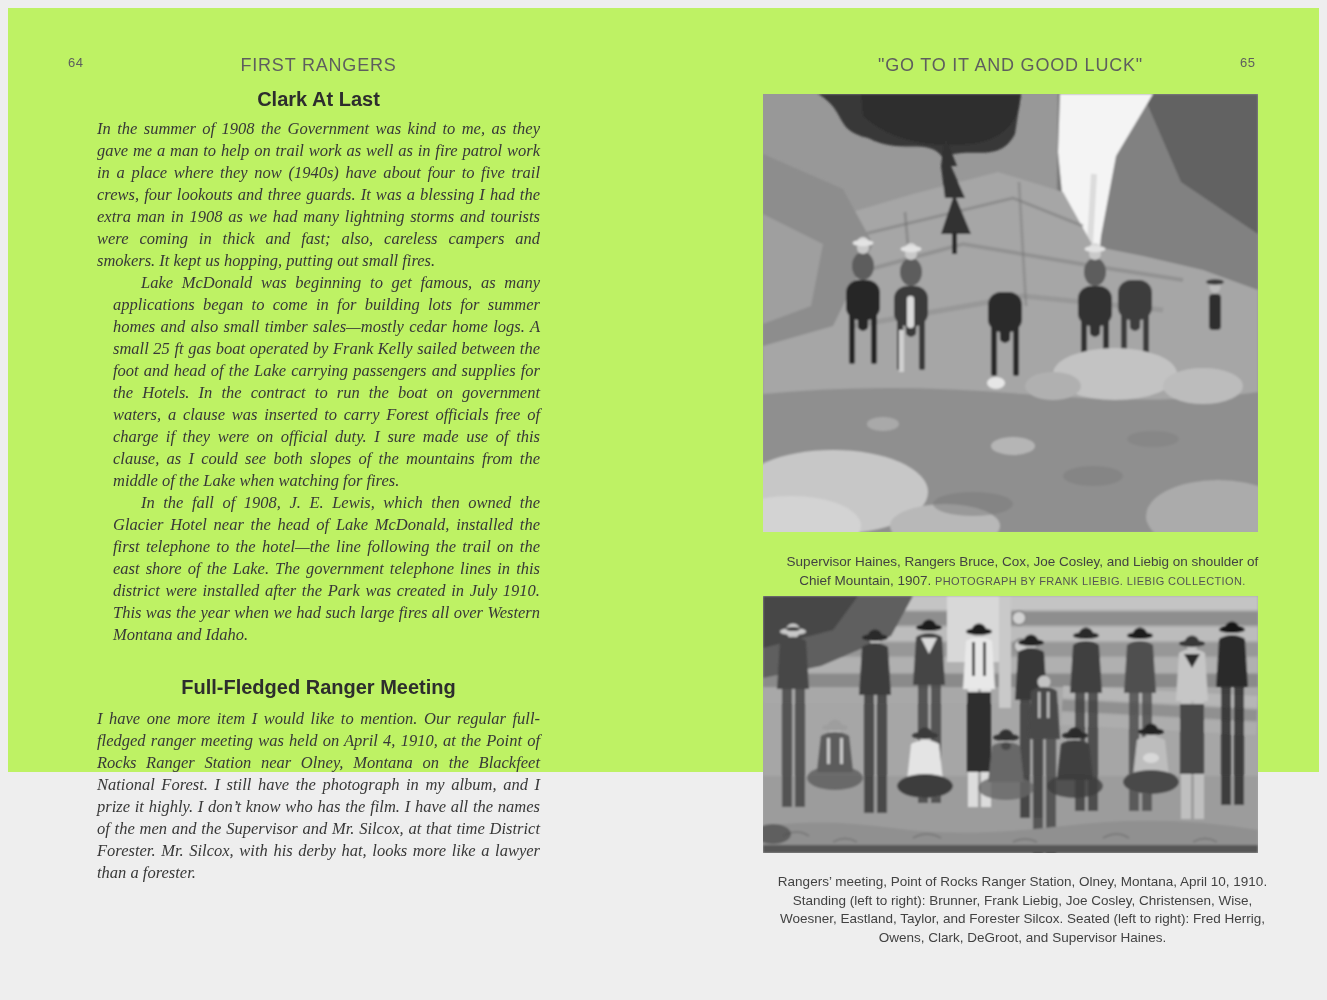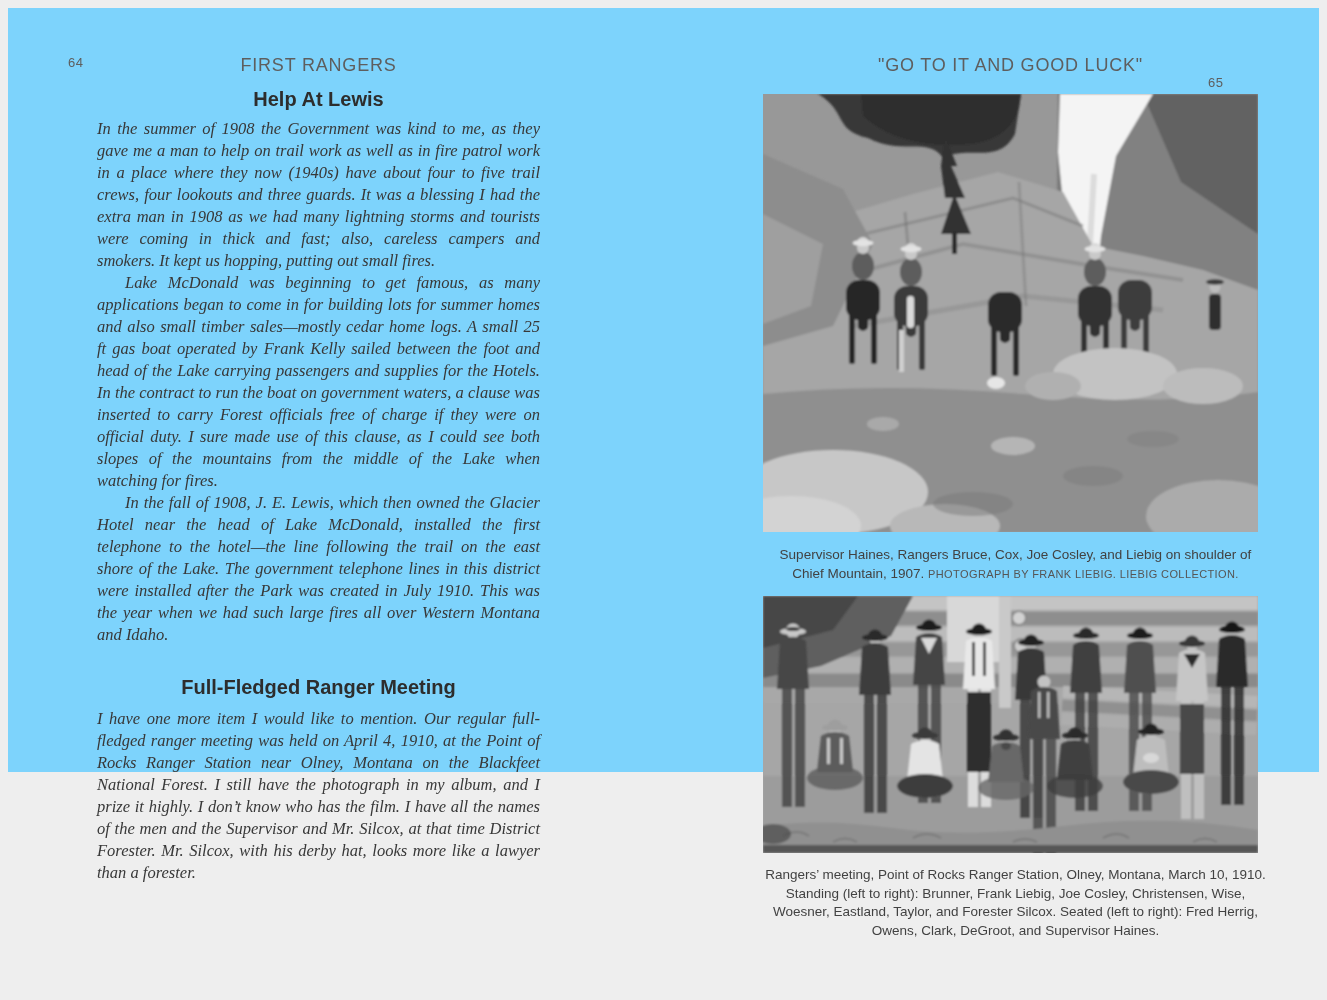--- a/index.html
+++ b/index.html
@@ -6,29 +6,29 @@
     margin: 0; padding: 0;
     width: 1327px; height: 1000px;
     overflow: hidden;
     background: #eeeeee;
     font-family: "Liberation Sans", sans-serif;
   }
   .spread {
     position: absolute;
     left: 8px; top: 8px;
     width: 1311px; height: 764px;
-    background: #7dd3fc;
+    background: #bef264;
   }
   
   .pagenum {
     position: absolute; top: 47px;
     font-size: 13px; color: #5e5e5e; letter-spacing: .5px;
   }
   .pagenum.left  { left: 60px; }
-  .pagenum.right { left: 1200px; margin-top: 20px; }
+  .pagenum.right { left: 1232px; }
   .runhead {
     position: absolute; top: 47px;
     font-size: 18px; color: #5e5e5e; letter-spacing: .8px;
     text-align: center;
   }
   .runhead.left  { left: 89px;  width: 443px; }
   .runhead.right { left: 755px; width: 495px; }
   
   .text-column {
     position: absolute;
@@ -42,54 +42,54 @@
     margin: 0 0 8px 0; line-height: 22px;
   }
   .section-heading.second { margin-top: 30px; margin-bottom: 10px; }
   .text-column p {
     font-family: "Liberation Serif", serif;
     font-style: italic;
     font-size: 16.5px; line-height: 22px;
     text-align: justify;
     margin: 0; color: #383838;
   }
-  .text-column p.indent { text-indent: 28px; }
+  .text-column p.indent { text-indent: 28px; margin-left: 16px; }
   
   .photo-figure {
     position: absolute; left: 755px; width: 495px;
     margin: 0; padding: 0;
   }
   .photo-figure.first  { top: 86px;  height: 438px; }
   .photo-figure.second { top: 588px; height: 257px; }
   .photo-figure svg { display: block; }
   .caption {
     position: absolute; left: 749px; width: 507px;
     font-size: 13.5px; line-height: 18.6px; color: #424242;
-    text-align: center; margin: 5px;
+    text-align: center; margin: 12px;
   }
   .caption.first  { top: 533px; }
   .caption.second { top: 853px; }
   .credit {
     font-size: 11px; color: #555555; letter-spacing: .4px;
   }
   .credit-block { display: block; margin-top: 1px; }
 </style>
 </head>
 <body>
 
 <div class="spread">
 
   <div class="pagenum left">64</div>
   <div class="runhead left">FIRST RANGERS</div>
 
   <div class="runhead right">"GO TO IT AND GOOD LUCK"</div>
   <div class="pagenum right">65</div>
 
   <div class="text-column">
-    <h2 class="section-heading">Help At Lewis</h2>
+    <h2 class="section-heading">Clark At Last</h2>
     <p>In the summer of 1908 the Government was kind to me, as they gave me a man to help on trail work as well as in fire patrol work in a place where they now (1940s) have about four to five trail crews, four lookouts and three guards. It was a blessing I had the extra man in 1908 as we had many lightning storms and tourists were coming in thick and fast; also, careless campers and smokers. It kept us hopping, putting out small fires.</p>
     <p class="indent">Lake McDonald was beginning to get famous, as many applications began to come in for building lots for summer homes and also small timber sales—mostly cedar home logs. A small 25 ft gas boat operated by Frank Kelly sailed between the foot and head of the Lake carrying passengers and supplies for the Hotels. In the contract to run the boat on government waters, a clause was inserted to carry Forest officials free of charge if they were on official duty. I sure made use of this clause, as I could see both slopes of the mountains from the middle of the Lake when watching for fires.</p>
     <p class="indent">In the fall of 1908, J. E. Lewis, which then owned the Glacier Hotel near the head of Lake McDonald, installed the first telephone to the hotel—the line following the trail on the east shore of the Lake. The government telephone lines in this district were installed after the Park was created in July 1910. This was the year when we had such large fires all over Western Montana and Idaho.</p>
     <h2 class="section-heading second">Full-Fledged Ranger Meeting</h2>
     <p>I have one more item I would like to mention. Our regular full-fledged ranger meeting was held on April 4, 1910, at the Point of Rocks Ranger Station near Olney, Montana on the Blackfeet National Forest. I still have the photograph in my album, and I prize it highly. I don’t know who has the film. I have all the names of the men and the Supervisor and Mr. Silcox, at that time District Forester. Mr. Silcox, with his derby hat, looks more like a lawyer than a forester.</p>
   </div>
 
   <figure class="photo-figure first">
     <svg width="495" height="438" viewBox="0 0 495 438" role="img">
       <defs>
@@ -343,16 +343,16 @@
 
         <path d="M0,230 Q60,222 130,232 T300,230 T495,234 L495,257 L0,257 Z" fill="#909090"></path>
         <path d="M20,240 q14,-8 26,0 M70,246 q12,-7 24,0 M150,242 q14,-8 28,0 M250,246 q12,-6 24,0 M340,242 q14,-8 26,0 M430,246 q12,-7 24,0" stroke="#6e6e6e" stroke-width="2" fill="none" opacity=".6"></path>
         <ellipse cx="10" cy="238" rx="18" ry="10" fill="#3f3f3f" opacity=".6"></ellipse>
         <rect x="0" y="249" width="495" height="8" fill="#565656"></rect>
       </g>
     </svg>
   </figure>
 
   <p class="caption second">
-    <span>Rangers’ meeting, Point of Rocks Ranger Station, Olney, Montana, March 10, 1910. Standing (left to right): Brunner, Frank Liebig, Joe Cosley, Christensen, Wise, Woesner, Eastland, Taylor, and Forester Silcox. Seated (left to right): Fred Herrig, Owens, Clark, DeGroot, and Supervisor Haines.</span>
+    <span>Rangers’ meeting, Point of Rocks Ranger Station, Olney, Montana, April 10, 1910. Standing (left to right): Brunner, Frank Liebig, Joe Cosley, Christensen, Wise, Woesner, Eastland, Taylor, and Forester Silcox. Seated (left to right): Fred Herrig, Owens, Clark, DeGroot, and Supervisor Haines.</span>
   </p>
 
 </div>
 
 </body></html>

